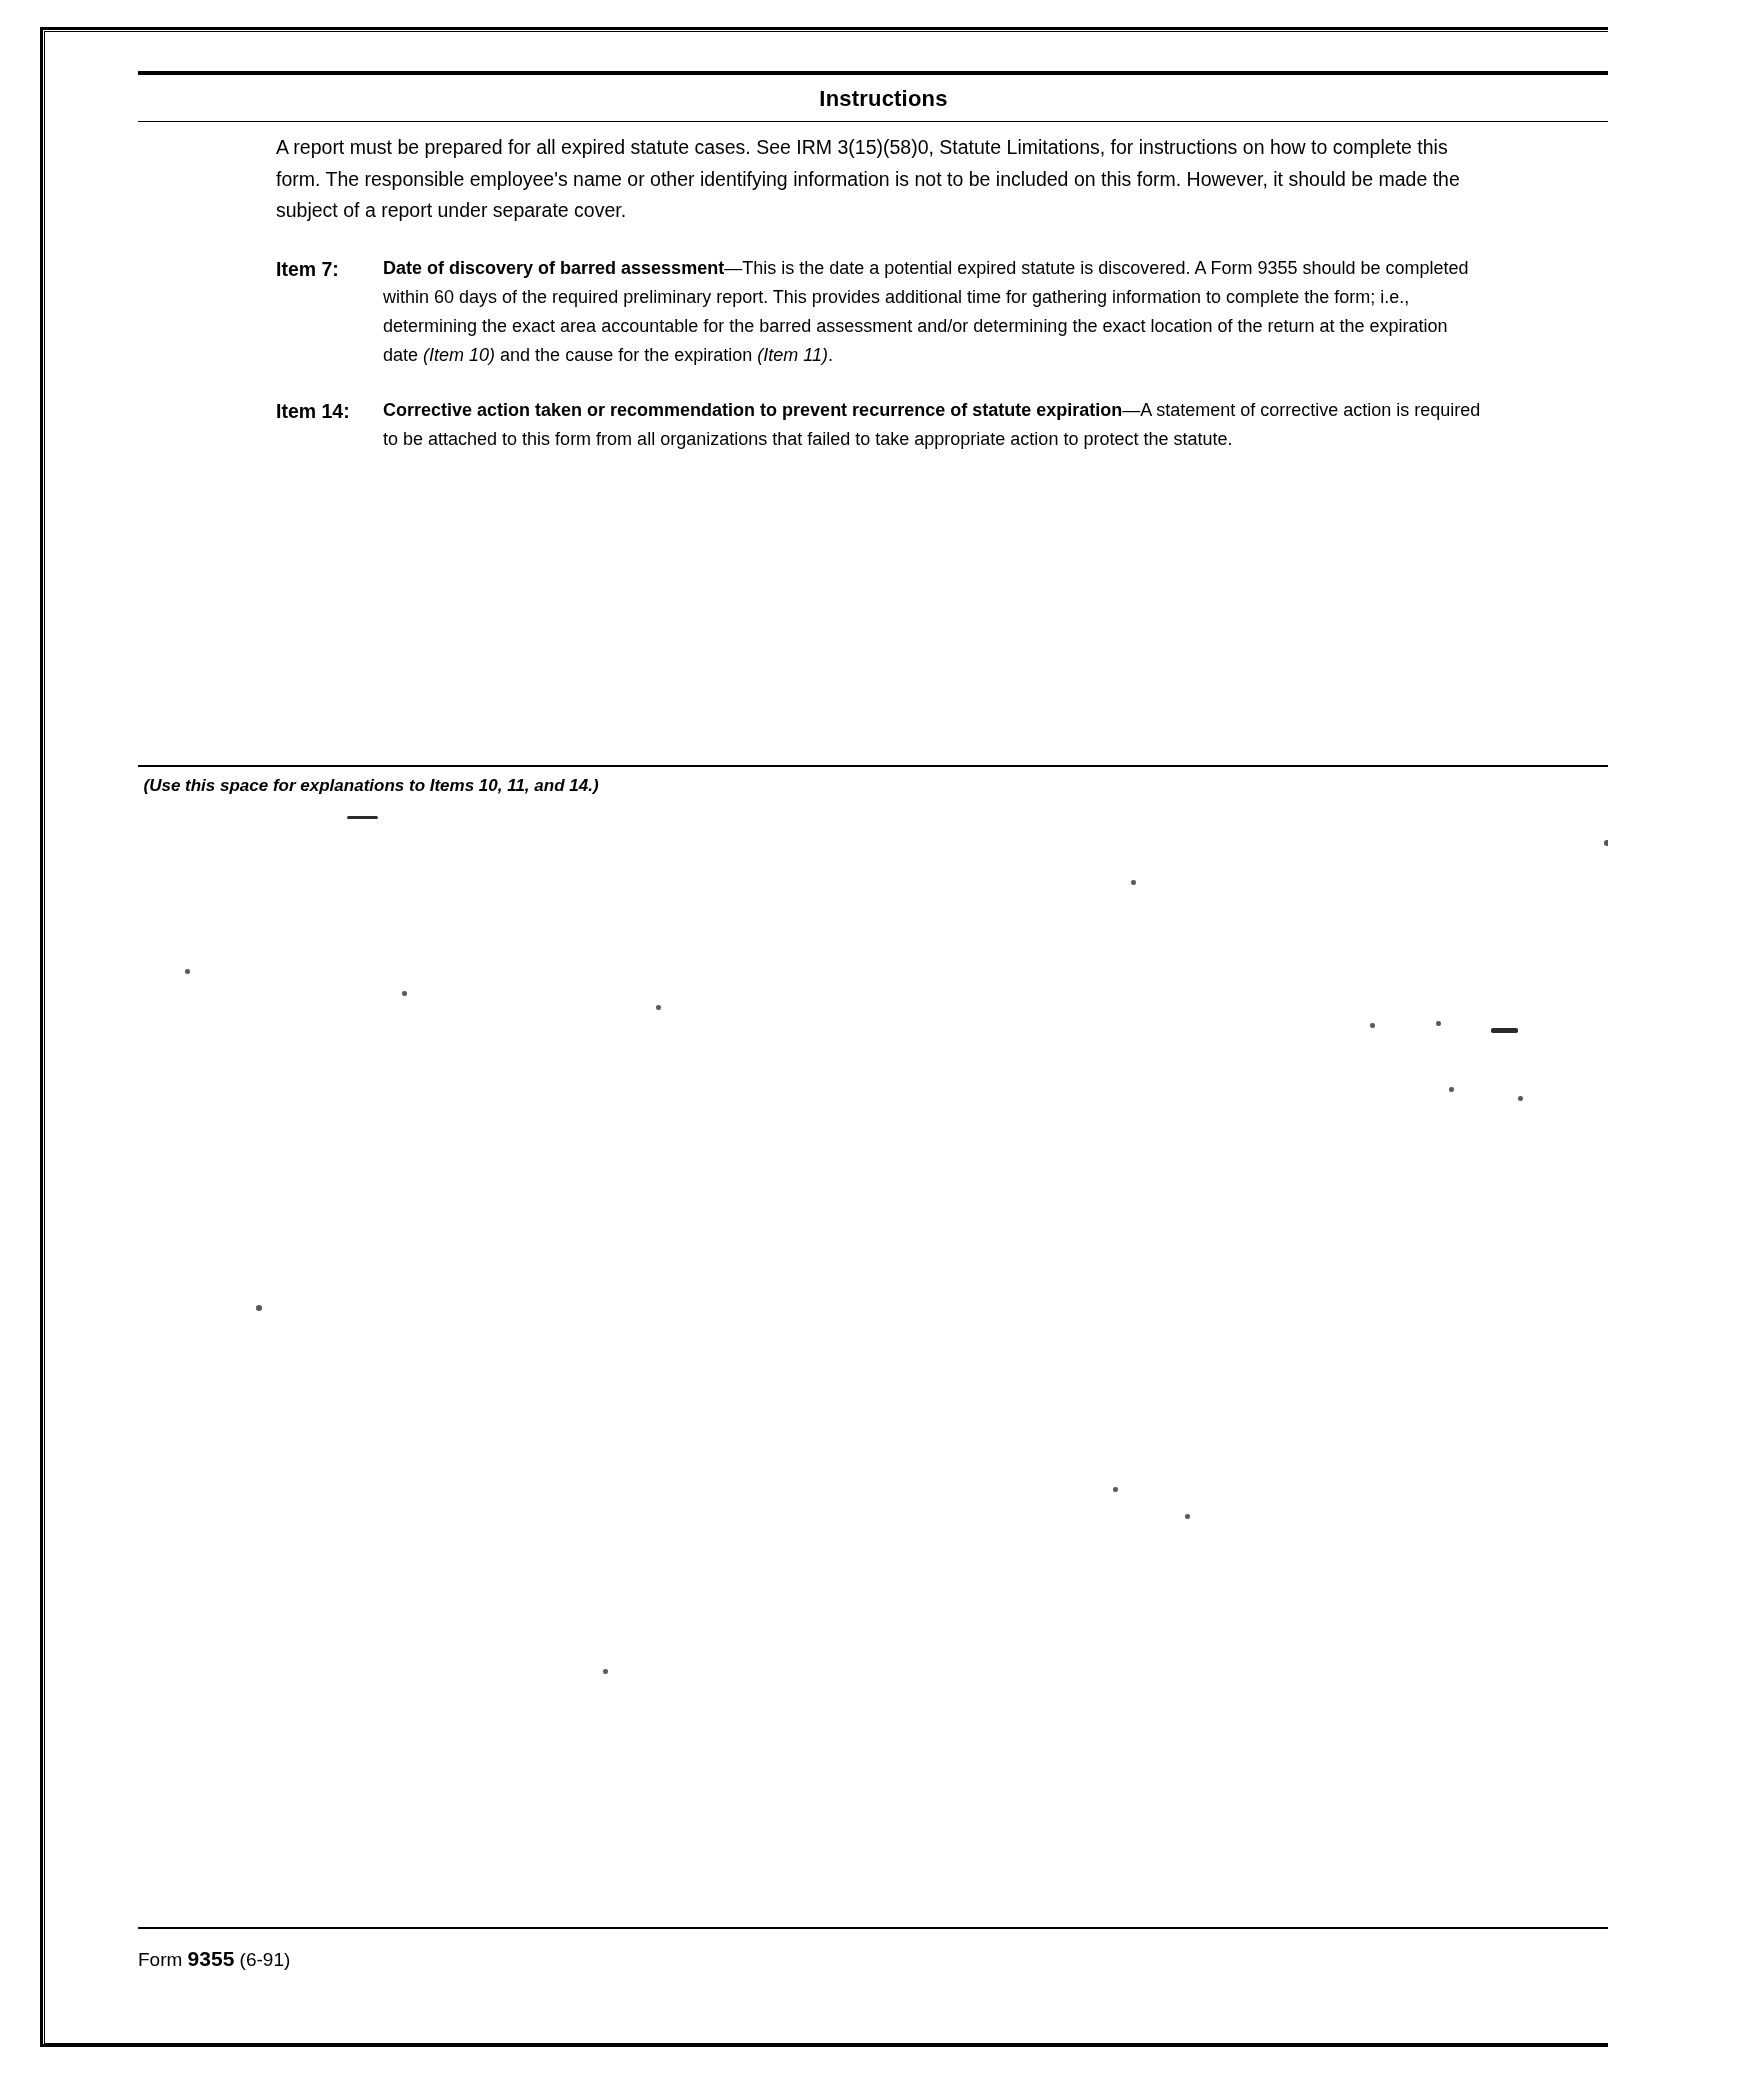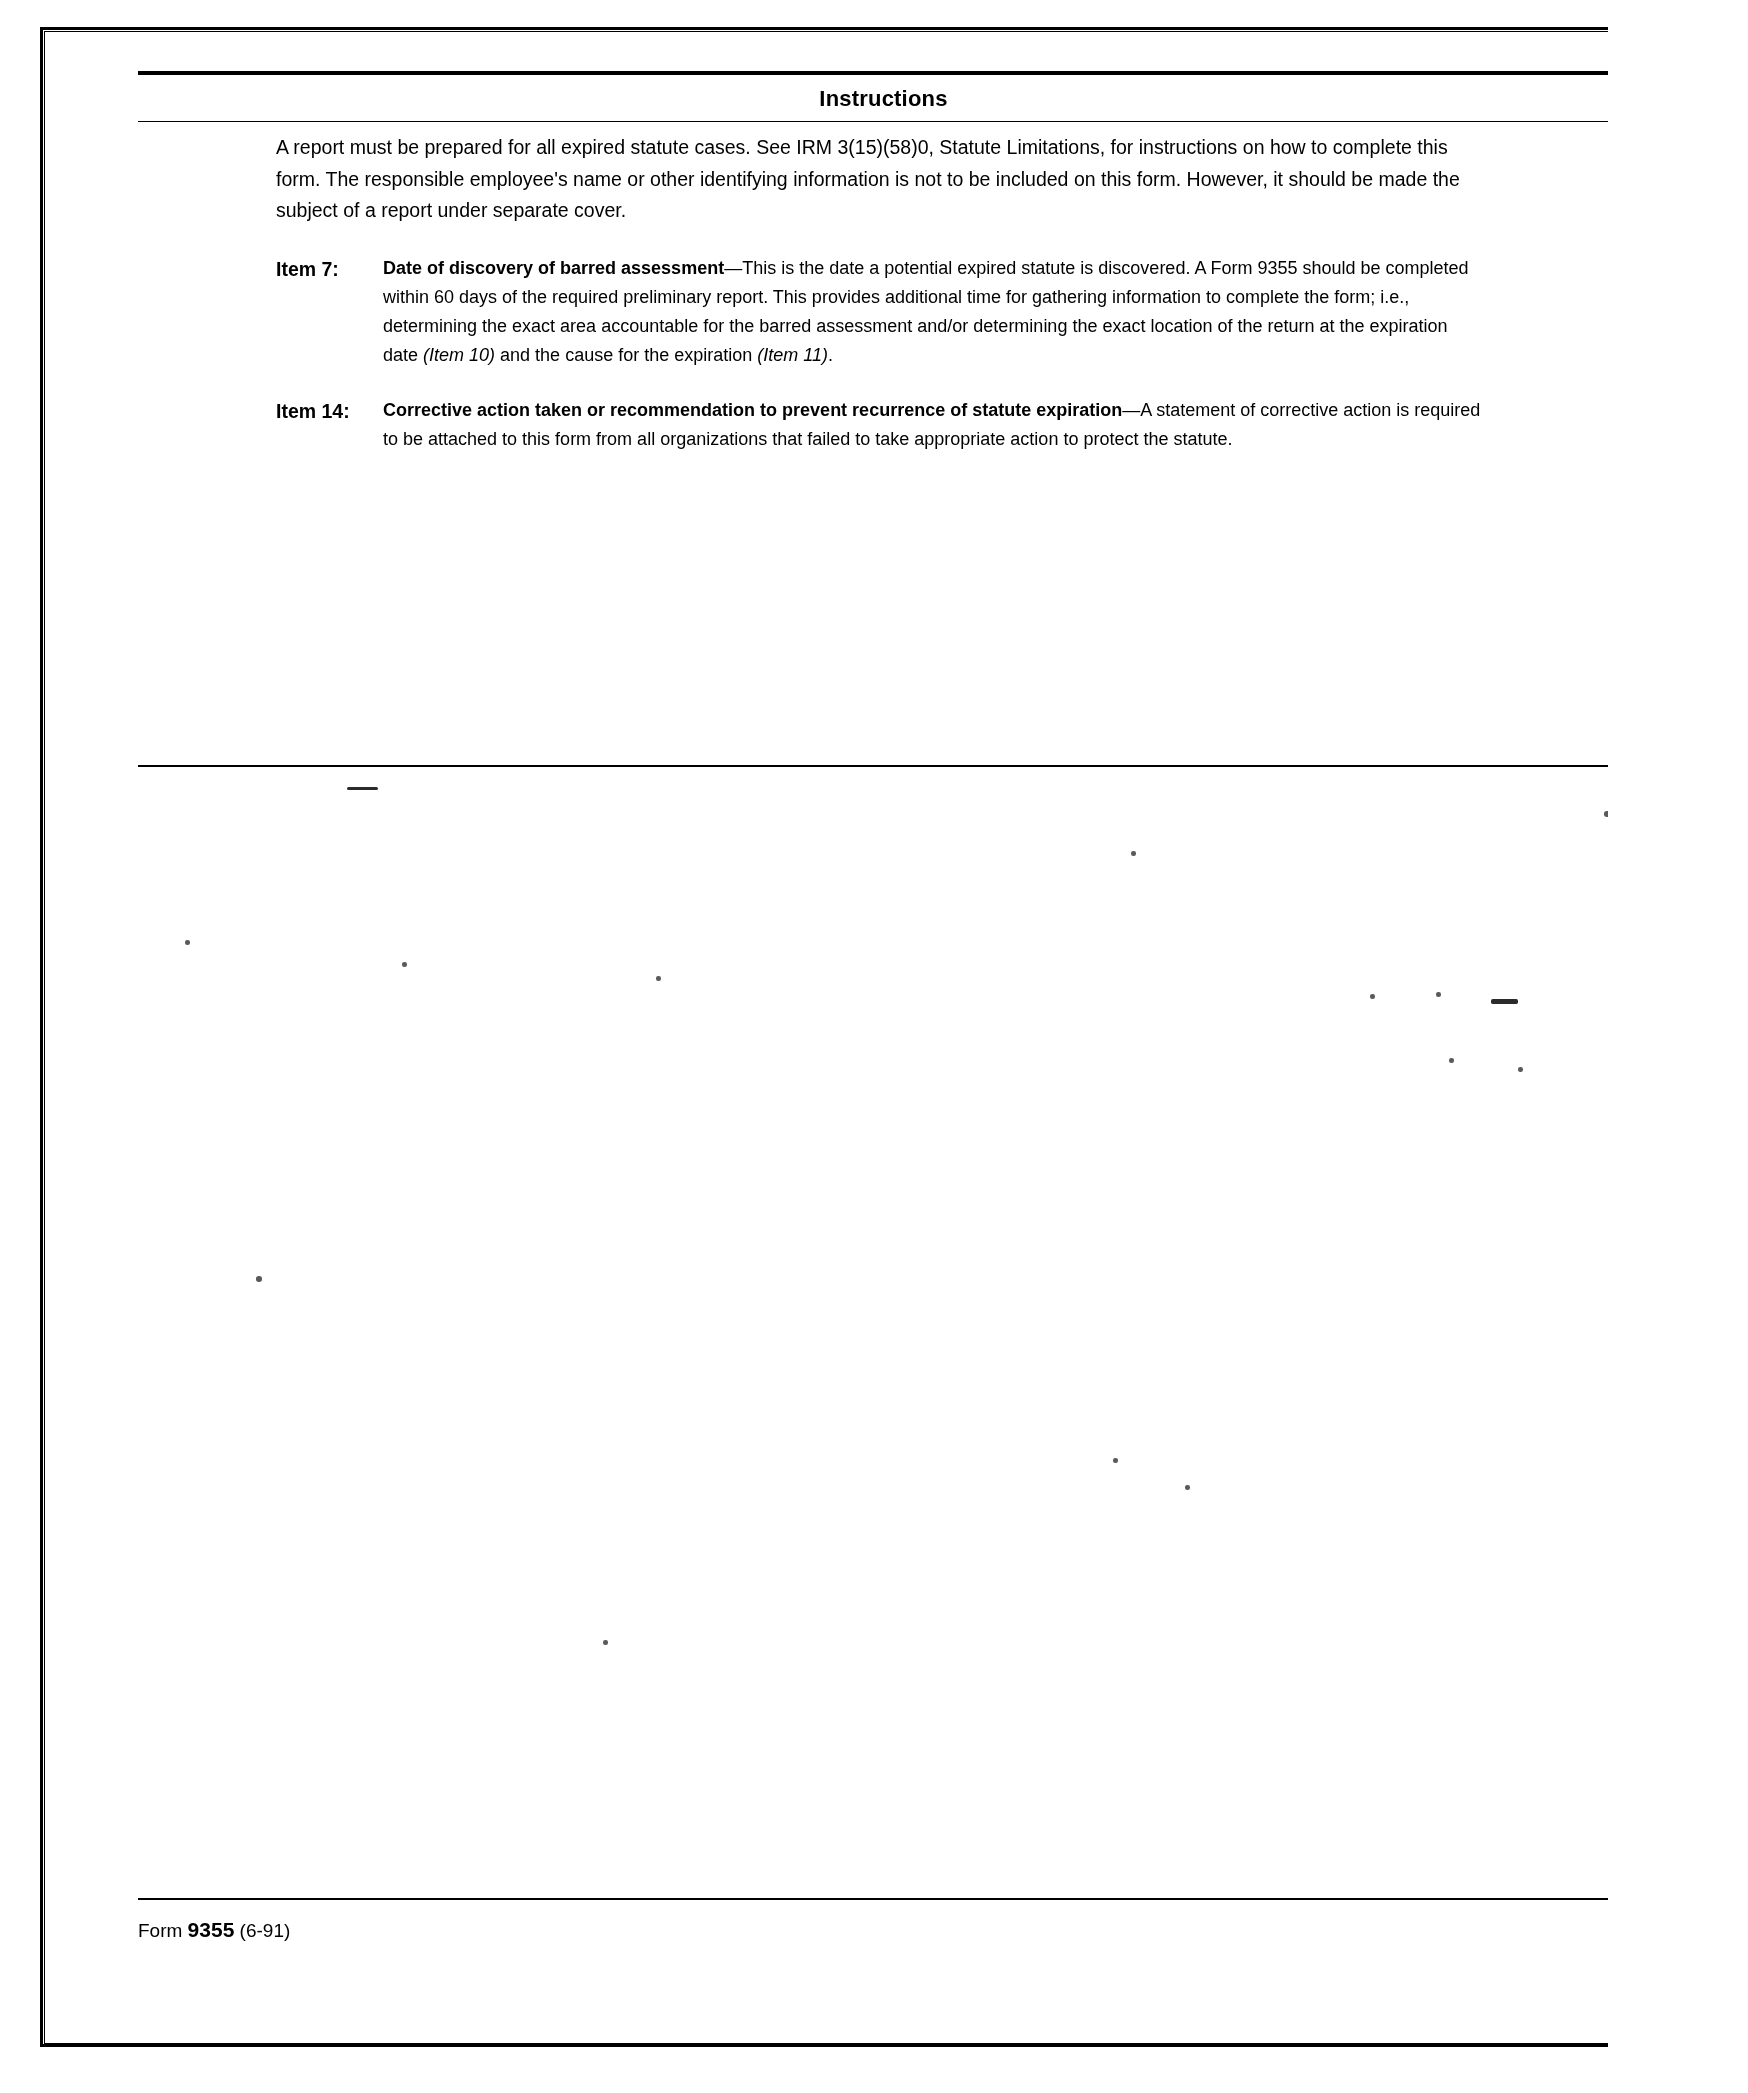--- a/index.html
+++ b/index.html
@@ -176,20 +176,21 @@
         <div class="item-label">Item 14:</div>
         <div class="item-text"><b>Corrective action taken or recommendation to prevent recurrence of statute expiration</b><span>—A statement of corrective action is required to be attached to this form from all organizations that failed to take appropriate action to protect the statute.</span></div>
       </div>
 
     </div>
 
     <div class="spacer-zone"></div>
 
     <div class="explain-rule"></div>
 
+    <div class="explain-note">(Use this space for explanations to Items 10, 11, and 14.)</div>
 
     <div class="explain-area">
       <span class="dash" style="left:209px; top:20px; width:31px;"></span>
       <span class="dash" style="left:1353px; top:232px; width:27px; height:4.5px;"></span>
       <span class="speck" style="left:1466px; top:44px; width:5.5px; height:5.5px;"></span>
       <span class="speck" style="left:993px; top:84px; width:4.5px; height:4.5px;"></span>
       <span class="speck" style="left:1498px; top:127px; width:4.5px; height:4.5px;"></span>
       <span class="speck" style="left:47px; top:173px; width:4.5px; height:4.5px;"></span>
       <span class="speck" style="left:264px; top:195px; width:4.5px; height:4.5px;"></span>
       <span class="speck" style="left:518px; top:209px; width:4.5px; height:4.5px;"></span>

